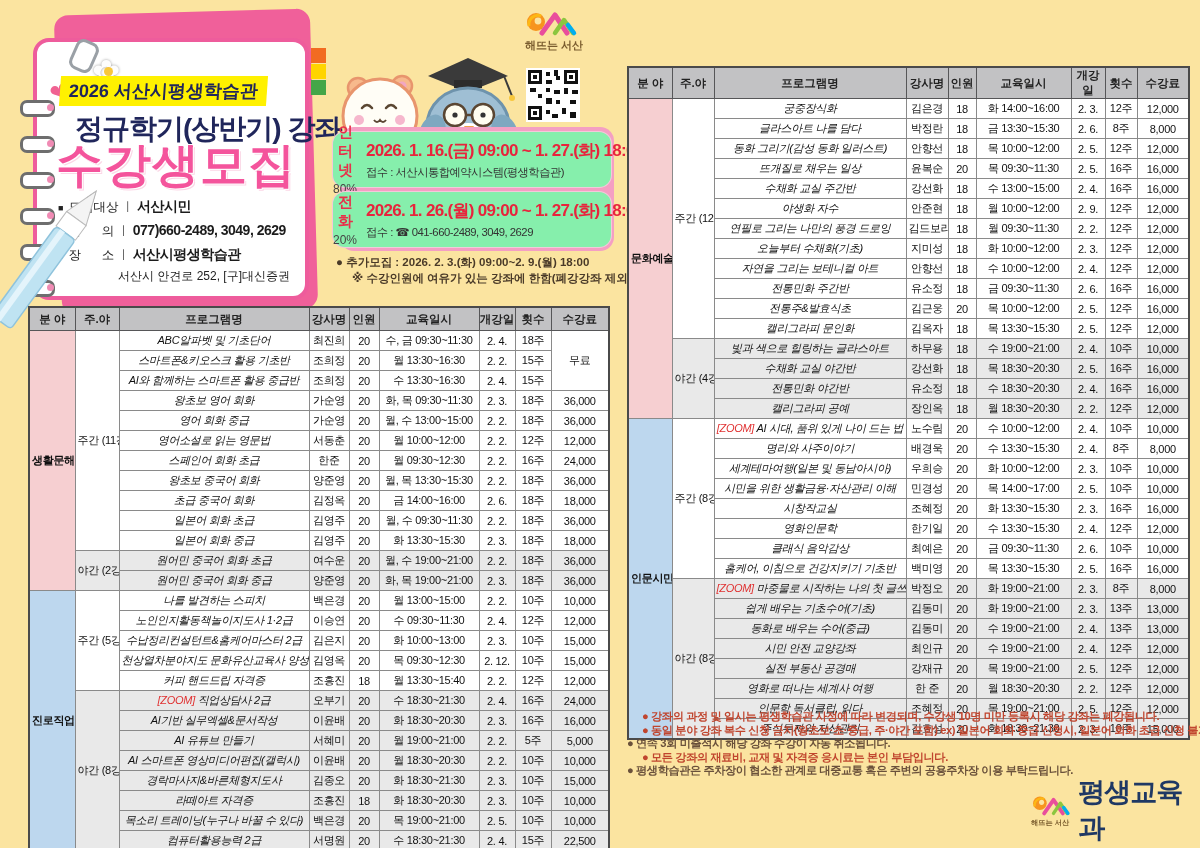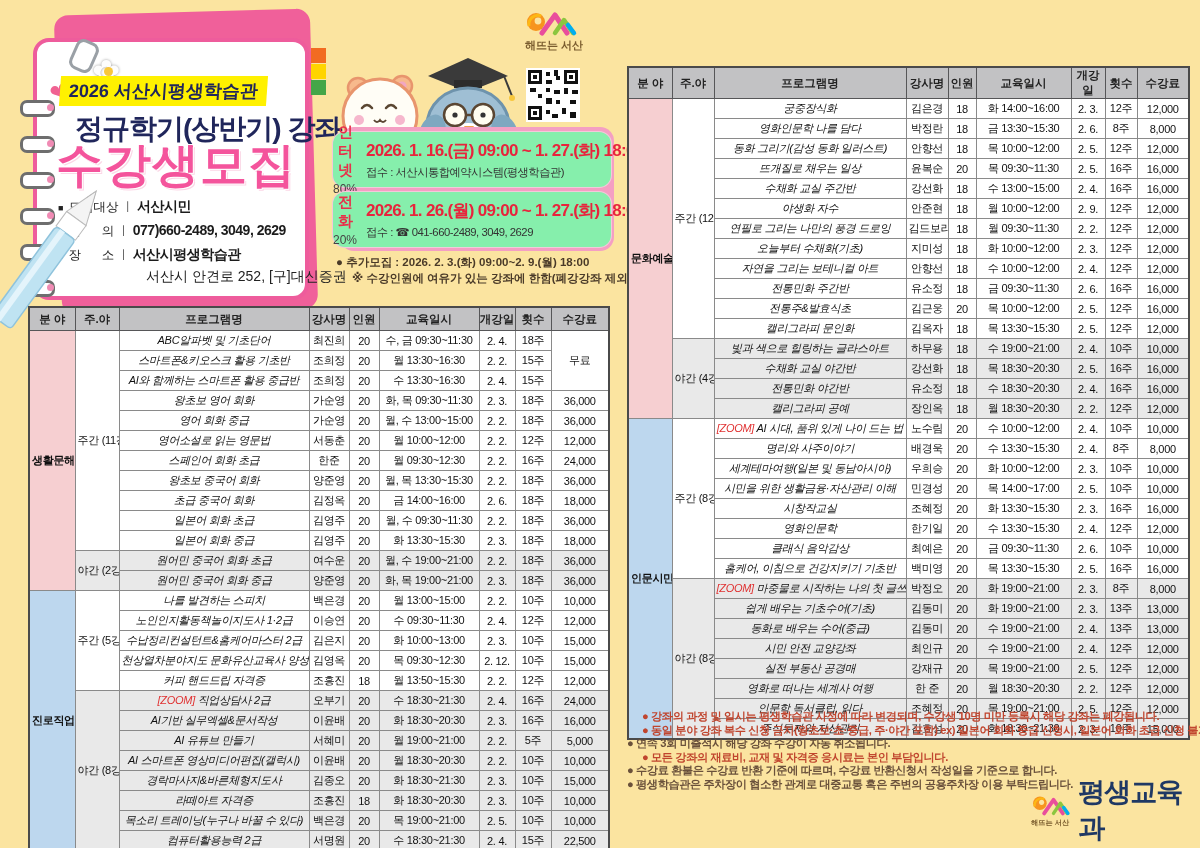--- a/index.html
+++ b/index.html
@@ -17,21 +17,21 @@
   .deco-clip{position:absolute;left:72px;top:40px;width:18px;height:26px;border:3px solid #9aa0a6;border-radius:8px;transform:rotate(24deg);background:transparent;}
   .title-hi{position:absolute;left:60px;top:76px;background:#FFF100;color:#20265B;font-weight:900;font-size:18px;padding:3px 9px;letter-spacing:0px;transform:skewX(-4deg);white-space:nowrap;}
   .subtitle{position:absolute;left:75px;top:110px;color:#20265B;font-weight:800;font-size:28px;letter-spacing:-1px;white-space:nowrap;}
   .main-title{position:absolute;left:56px;top:134px;color:#F4549C;font-weight:900;font-size:47px;letter-spacing:1px;white-space:nowrap;text-shadow:1px 1px 0 #fff,2px 2px 0 rgba(240,96,154,.25);}
   .info-block{position:absolute;left:58px;top:198px;font-size:12.5px;color:#1c1c1c;}
   .info-line{display:flex;align-items:baseline;margin-bottom:6px;white-space:pre;}
   .info-line .sq{font-size:9px;margin-right:5px;color:#222;}
   .info-line .lab{white-space:pre;}
   .info-line .sep{margin:0 3px;color:#555;}
   .info-line .val{font-weight:800;font-size:14px;letter-spacing:-0.5px;}
-  .info-addr{margin-left:88px;font-size:14px;font-weight:500;color:#222;margin-top:-2px;white-space:nowrap;}
+  .info-addr{margin-left:60px;font-size:12px;font-weight:500;color:#222;margin-top:-2px;white-space:nowrap;}
 
   .pen{position:absolute;left:-26px;top:168px;width:140px;height:190px;pointer-events:none;}
 
   
   .logo-top{position:absolute;left:498px;top:6px;width:104px;height:48px;}
   .color-squares{position:absolute;left:311px;top:48px;}
   .color-squares div{width:15px;height:15px;margin-bottom:1px;}
   .mascots{position:absolute;left:328px;top:48px;width:200px;height:116px;}
   .qr{position:absolute;left:526px;top:68px;width:54px;height:54px;background:#fff;}
 
@@ -434,21 +434,21 @@
           <td>20</td>
           <td>목 09:30~12:30</td>
           <td>2. 12.</td>
           <td>10주</td>
           <td class="fee">15,000</td>
         </tr>
         <tr>
           <td class="name">커피 핸드드립 자격증</td>
           <td>조흥진</td>
           <td>18</td>
-          <td>월 13:50~15:30</td>
+          <td>월 13:30~15:40</td>
           <td>2. 2.</td>
           <td>12주</td>
           <td class="fee">12,000</td>
         </tr>
         <tr>
           <td class="sub shade" rowspan="8">야간
 (8강좌)</td>
           <td class="name shade"><span class="zoomtag">[ZOOM]</span> 직업상담사 2급</td>
           <td class="shade">오부기</td>
           <td class="shade">20</td>
@@ -556,21 +556,21 @@
 (12강좌)</td>
           <td class="name">궁중장식화</td>
           <td>김은경</td>
           <td>18</td>
           <td>화 14:00~16:00</td>
           <td>2. 3.</td>
           <td>12주</td>
           <td class="fee">12,000</td>
         </tr>
         <tr>
-          <td class="name">영화인문학 나를 담다</td>
+          <td class="name">글라스아트 나를 담다</td>
           <td>박정란</td>
           <td>18</td>
           <td>금 13:30~15:30</td>
           <td>2. 6.</td>
           <td>8주</td>
           <td class="fee">8,000</td>
         </tr>
         <tr>
           <td class="name">동화 그리기(감성 동화 일러스트)</td>
           <td>안향선</td>
@@ -851,21 +851,20 @@
           <td class="fee shade">15,000</td>
         </tr>
       </tbody>
     </table>
 
   <div class="notes" id="notes">
       <div class="note em">● 강좌의 과정 및 일시는 평생학습관 사정에 따라 변경되며, 수강생 10명 미만 등록시 해당 강좌는 폐강됩니다.</div>
       <div class="note em">● 동일 분야 강좌 복수 신청 금지(왕초보·초·중급, 주·야간 포함) ex) 일본어 회화 중급 신청시, 일본어 회화 초급 신청 불가</div>
       <div class="note">● 연속 3회 미출석시 해당 강좌 수강이 자동 취소됩니다.</div>
       <div class="note em">● 모든 강좌의 재료비, 교재 및 자격증 응시료는 본인 부담입니다.</div>
-      <div class="note">● 수강료 환불은 수강료 반환 기준에 따르며, 수강료 반환신청서 작성일을 기준으로 합니다.</div>
       <div class="note">● 평생학습관은 주차장이 협소한 관계로 대중교통 혹은 주변의 공용주차장 이용 부탁드립니다.</div>
     </div>
 
   <div class="logo-bottom">
     <svg width="48" height="50" viewBox="0 0 52 52">
       <circle cx="14" cy="18" r="8" fill="#F7941E"></circle>
       <path d="M8 22 a8 8 0 0 1 11 -9" fill="none" stroke="#FDB813" stroke-width="2.6"></path>
       <circle cx="16" cy="17" r="3" fill="#FBE4A0"></circle>
       <polyline points="19,30 30,14 41,30" fill="none" stroke="#E94E9C" stroke-width="4.5" stroke-linecap="round" stroke-linejoin="round"></polyline>
       <polyline points="30,30 38,18 46,30" fill="none" stroke="#8CC63F" stroke-width="4" stroke-linecap="round" stroke-linejoin="round"></polyline>

